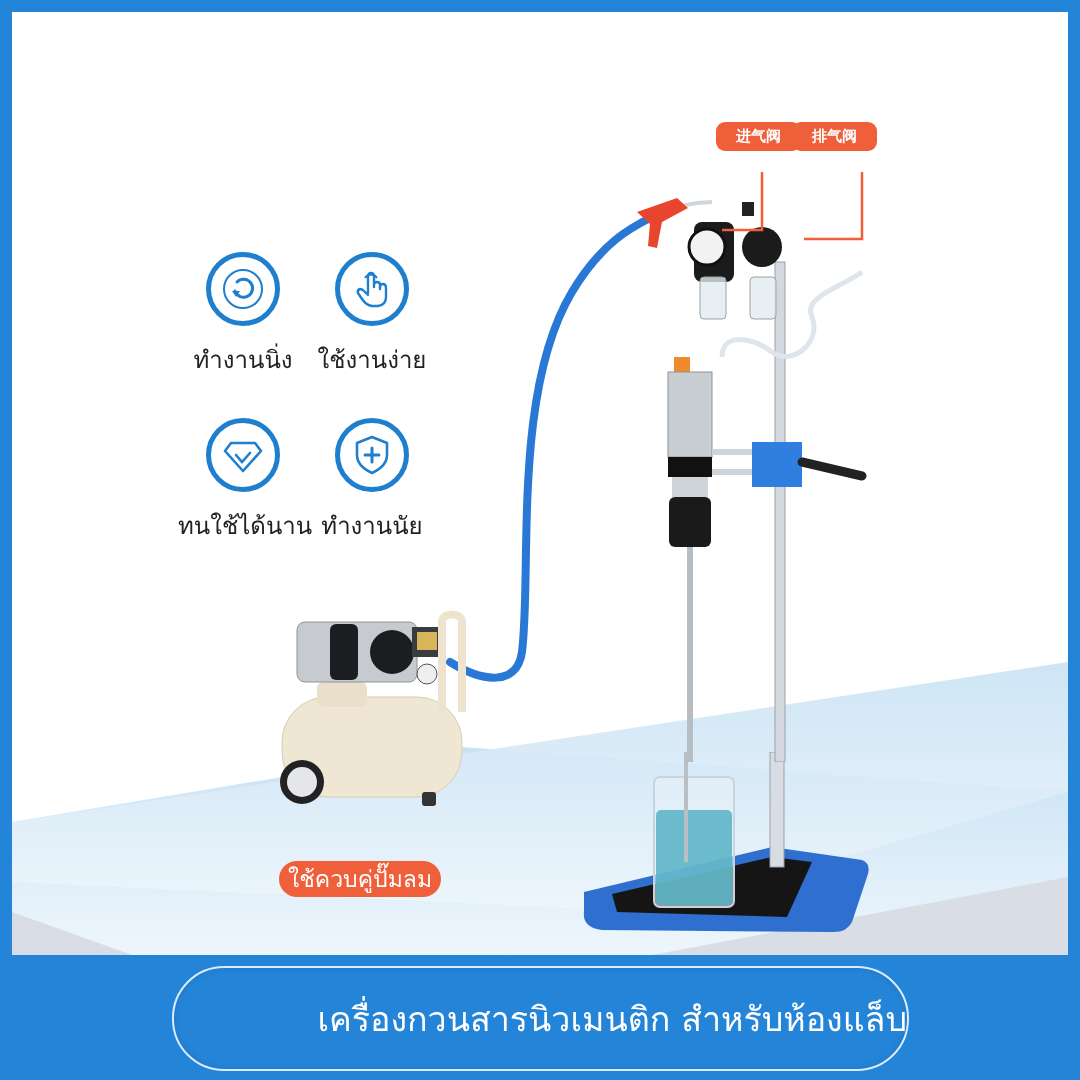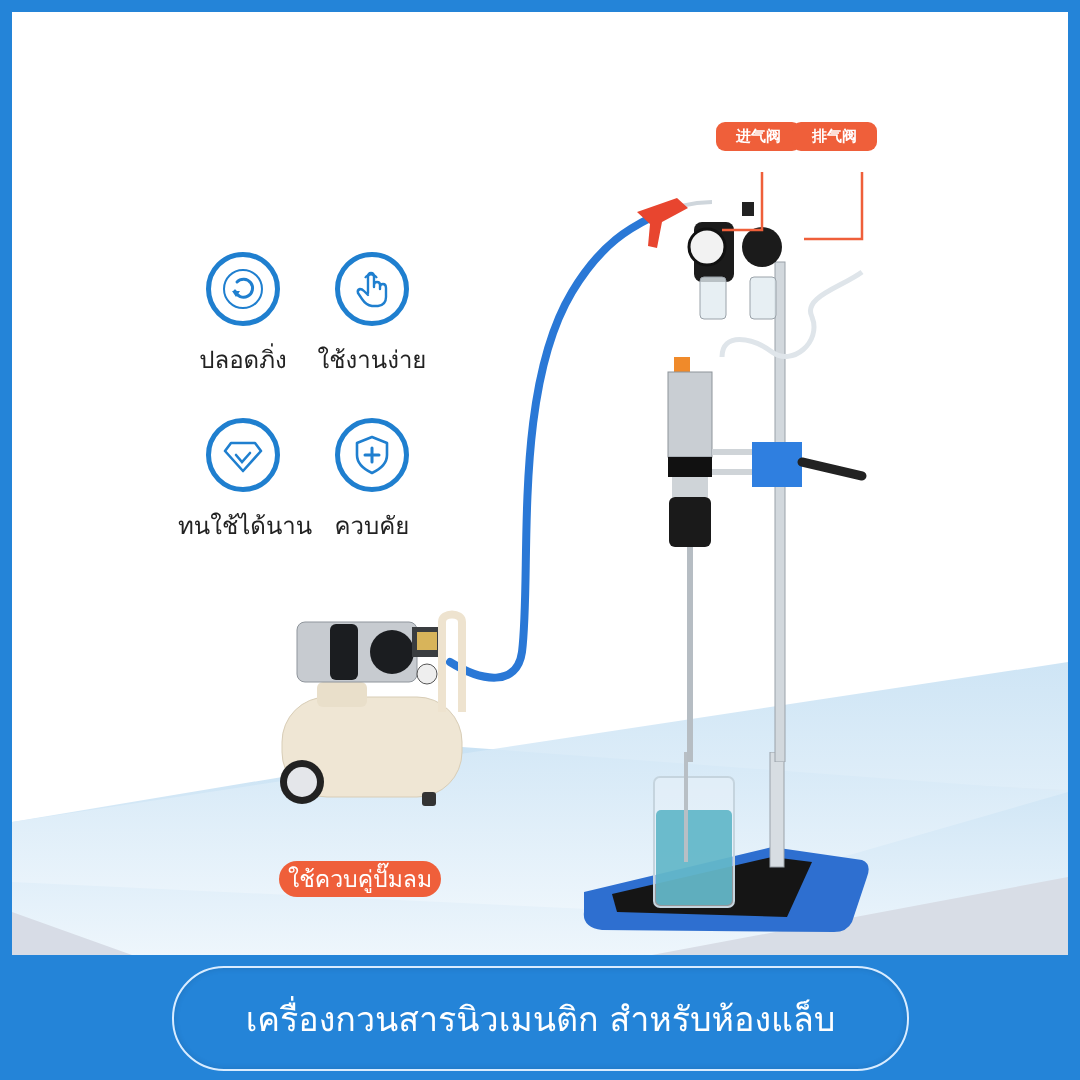--- a/index.html
+++ b/index.html
@@ -12,21 +12,21 @@
   .brand-text { position:absolute; left:0; top:18px; width:480px; text-align:center; color:#eaf6ff; font-family:"DejaVu Sans", sans-serif; font-size:38px; letter-spacing:1px; }
 
   .feature { position:absolute; width:130px; text-align:center; }
   .feature .ring { width:74px; height:74px; border-radius:50%; border:5px solid #1f7fcf; margin:0 auto; display:flex; align-items:center; justify-content:center; box-sizing:border-box; background:#fff; }
   .feature .label { margin-top:14px; font-family:"DejaVu Sans", sans-serif; font-size:24px; color:#222; white-space:nowrap; }
 
   .callout { position:absolute; background:#ef5f3a; color:#fff; font-size:15px; font-weight:bold; border-radius:9px; padding:5px 20px; font-family:"DejaVu Sans", sans-serif; }
   .pump-pill { position:absolute; left:279px; top:816px; width:162px; height:36px; background:#ef5f3a; border-radius:18px; color:#fff; font-size:23px; text-align:center; line-height:36px; font-family:"DejaVu Sans", sans-serif;margin-top:45px; }
 
   .bottom-band { position:absolute; left:0; top:955px; width:1080px; height:125px; background:#2484d8; }
-  .bottom-pill { position:absolute; left:172px; top:966px; width:737px; height:105px; box-sizing:border-box; border:2px solid #d9ecff; border-radius:52px; display:flex; align-items:center; justify-content:center; color:#ffffff; font-size:34px; font-family:"DejaVu Sans", sans-serif; box-shadow: inset 0 0 6px rgba(0,0,0,0.12); }
+  .bottom-pill { position:absolute; left:172px; top:966px; width:737px; height:105px; box-sizing:border-box; border:2px solid #d9ecff; border-radius:52px; display:flex; align-items:center; justify-content:flex-end; color:#ffffff; font-size:34px; font-family:"DejaVu Sans", sans-serif; box-shadow: inset 0 0 6px rgba(0,0,0,0.12); }
 </style>
 </head>
 <body>
 
 <div class="frame">
 
   <div class="canvas">
 
     <svg class="floor" width="1056" height="943" viewBox="0 0 1056 943">
       <defs>
@@ -105,21 +105,21 @@
 
 
   <div class="feature" style="left:178px;top:252px;">
     <div class="ring">
       <svg width="44" height="44" viewBox="0 0 44 44">
         <circle cx="22" cy="22" r="19" fill="none" stroke="#1f7fcf" stroke-width="2"></circle>
         <path d="M14,24 A9,9 0 1 0 16,15" fill="none" stroke="#1f7fcf" stroke-width="3" stroke-linecap="round"></path>
         <path d="M11,24 L15,30 L19,24 Z" fill="#1f7fcf"></path>
       </svg>
     </div>
-    <div class="label">ปลอดภิ่ง</div>
+    <div class="label">ทำงานนิ่ง</div>
   </div>
 
   <div class="feature" style="left:307px;top:252px;">
     <div class="ring">
       <svg width="44" height="44" viewBox="0 0 44 44">
         <path d="M18,26 L18,10 Q18,6 21,6 Q24,6 24,10 L24,20 M24,18 Q24,15 27,15 Q30,15 30,18 L30,22 M30,20 Q30,17 33,17 Q36,17 36,21 L36,30 Q36,38 28,39 L22,39 Q16,38 12,32 L8,26 Q7,23 10,22 Q12,22 14,24 L18,28" fill="none" stroke="#1f7fcf" stroke-width="2.4" stroke-linejoin="round" stroke-linecap="round"></path>
         <path d="M15,11 A7,7 0 0 1 27,11" fill="none" stroke="#1f7fcf" stroke-width="2"></path>
       </svg>
     </div>
     <div class="label">ใช้งานง่าย</div>
@@ -135,21 +135,21 @@
     <div class="label">ทนใช้ได้นาน</div>
   </div>
 
   <div class="feature" style="left:307px;top:418px;">
     <div class="ring">
       <svg width="44" height="44" viewBox="0 0 44 44">
         <path d="M22,4 L37,10 L37,22 Q37,33 22,40 Q7,33 7,22 L7,10 Z" fill="none" stroke="#1f7fcf" stroke-width="2.6" stroke-linejoin="round"></path>
         <path d="M22,15 L22,29 M15,22 L29,22" stroke="#1f7fcf" stroke-width="3" stroke-linecap="round"></path>
       </svg>
     </div>
-    <div class="label">ควบคัย</div>
+    <div class="label">ทำงานนัย</div>
   </div>
 
   <div class="callout" style="left:716px;top:122px;">进气阀</div>
   <div class="callout" style="left:792px;top:122px;">排气阀</div>
   <div class="pump-pill">ใช้ควบคู่ปั๊มลม</div>
 
   <div class="bottom-band"></div>
   <div class="bottom-pill">
     <span>เครื่องกวนสารนิวเมนติก สำหรับห้องแล็บ</span>
   </div>

